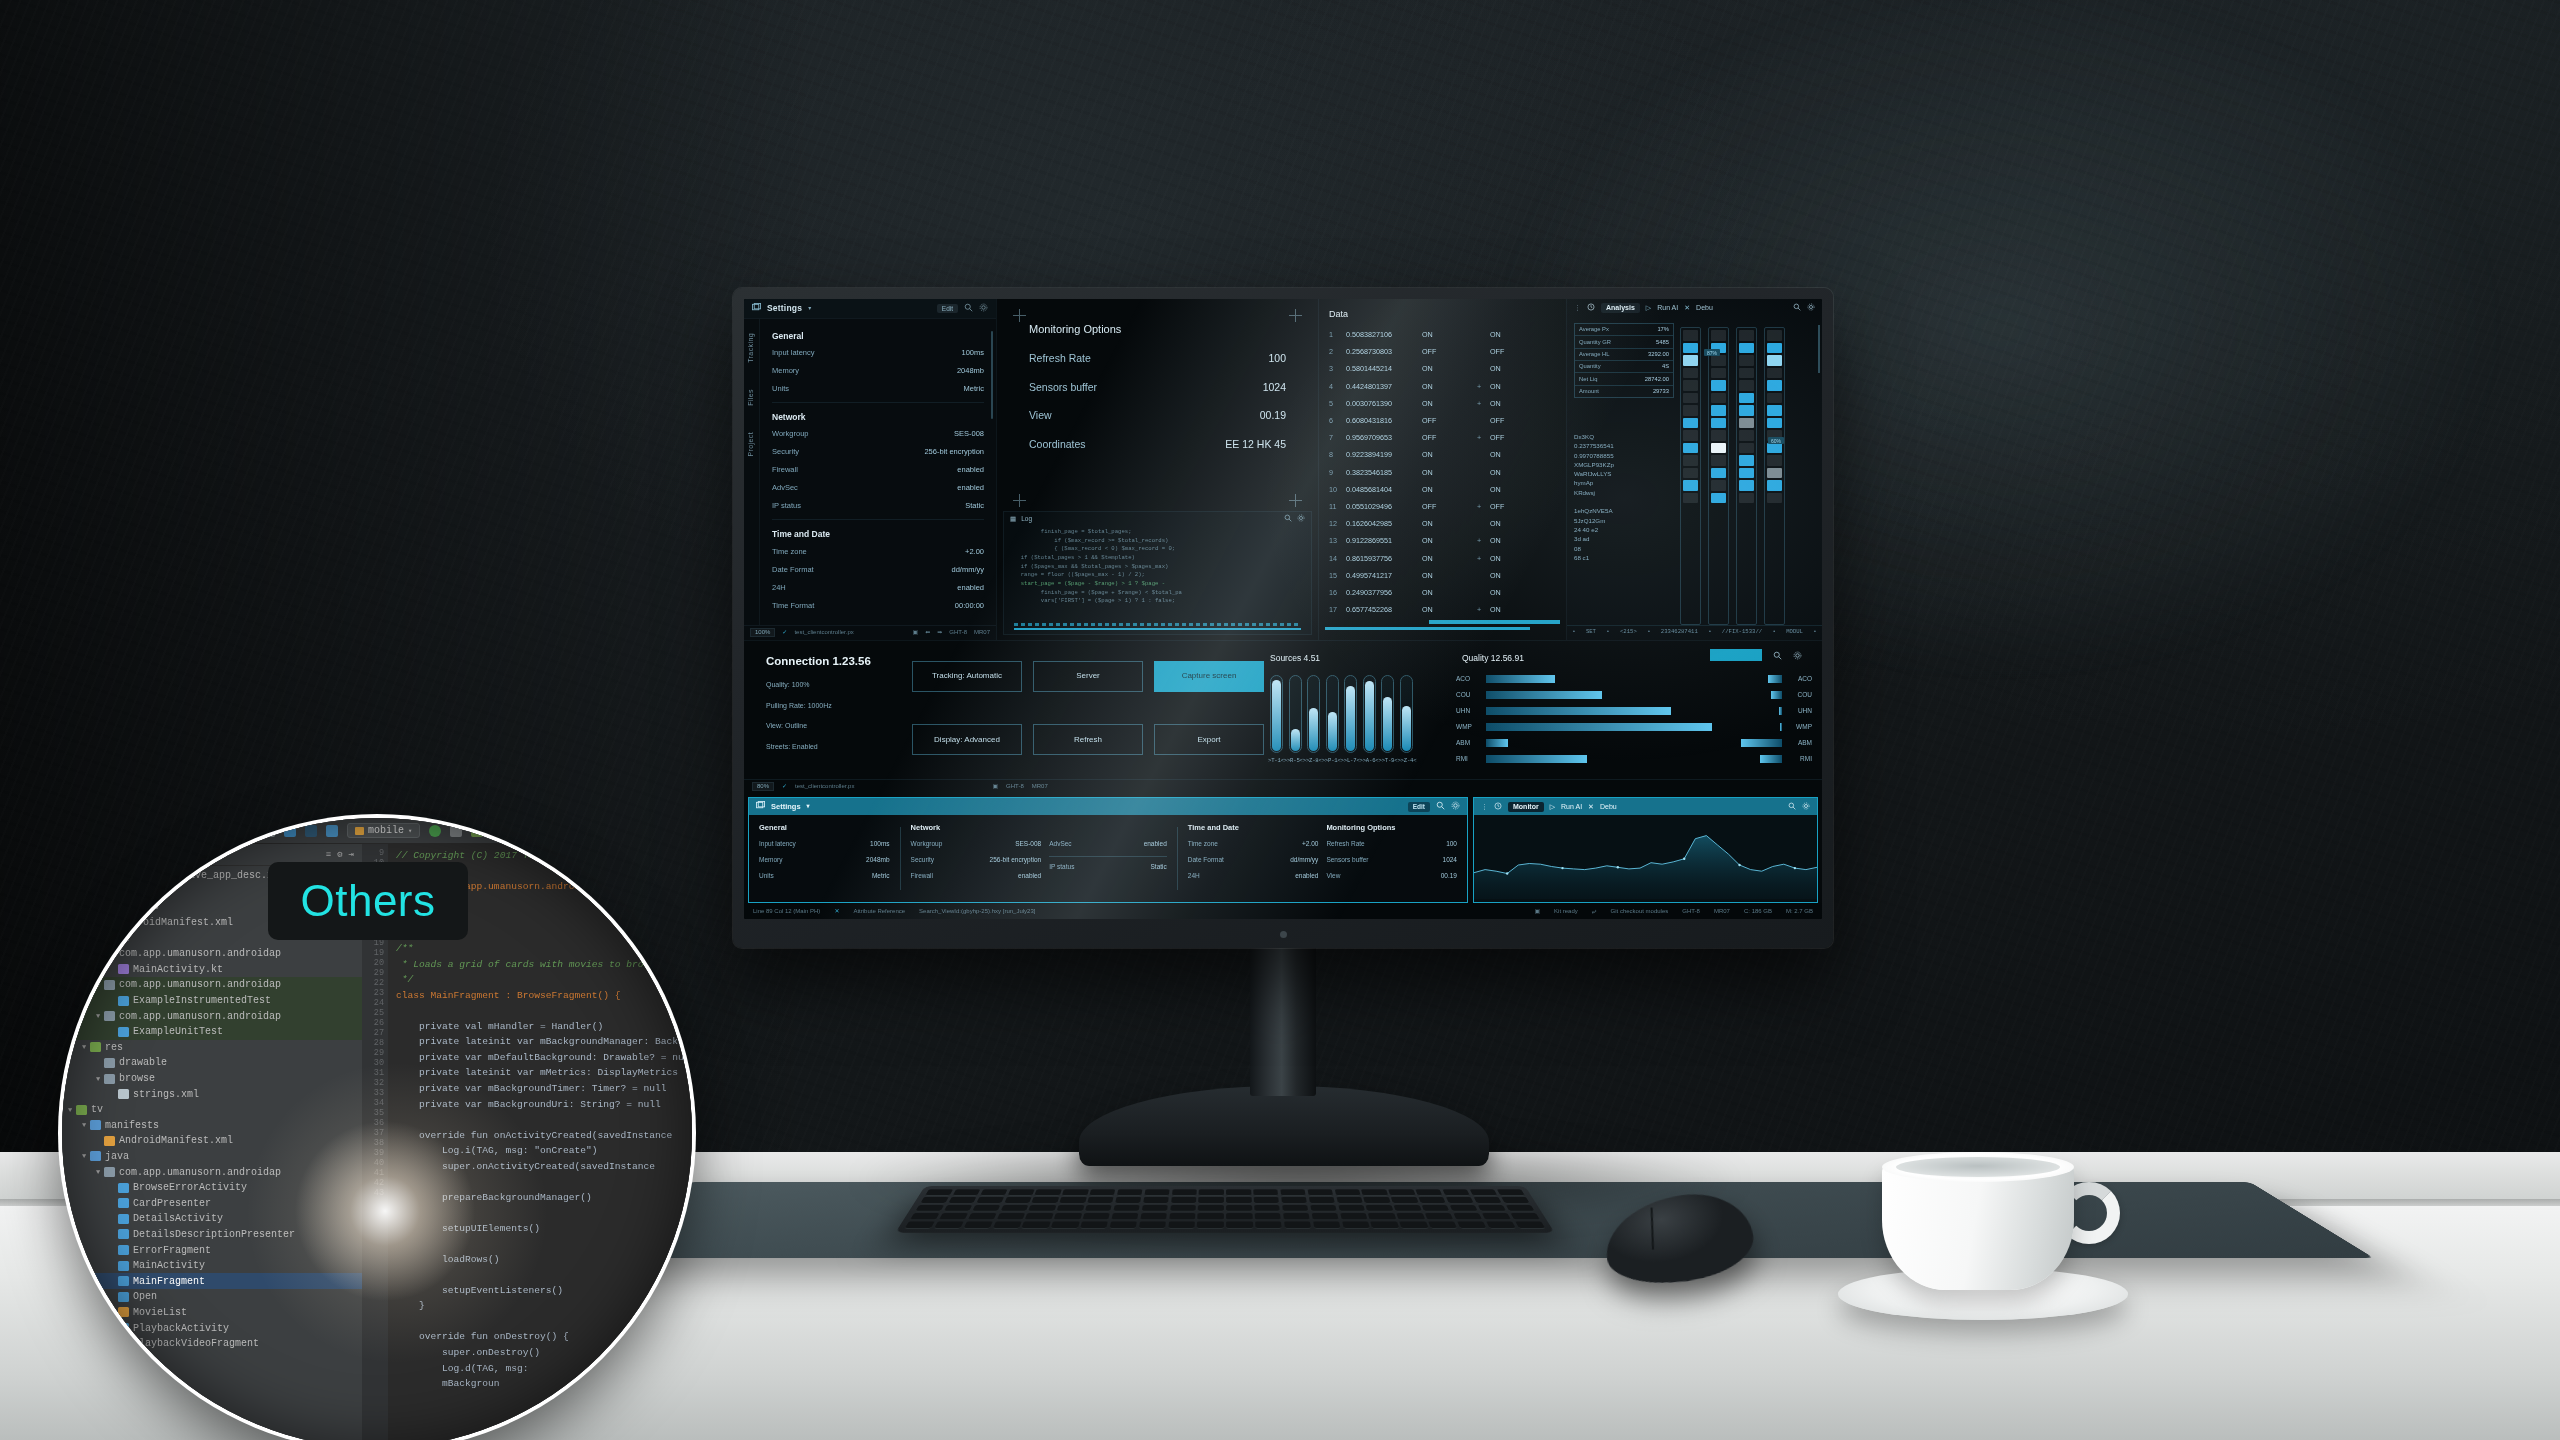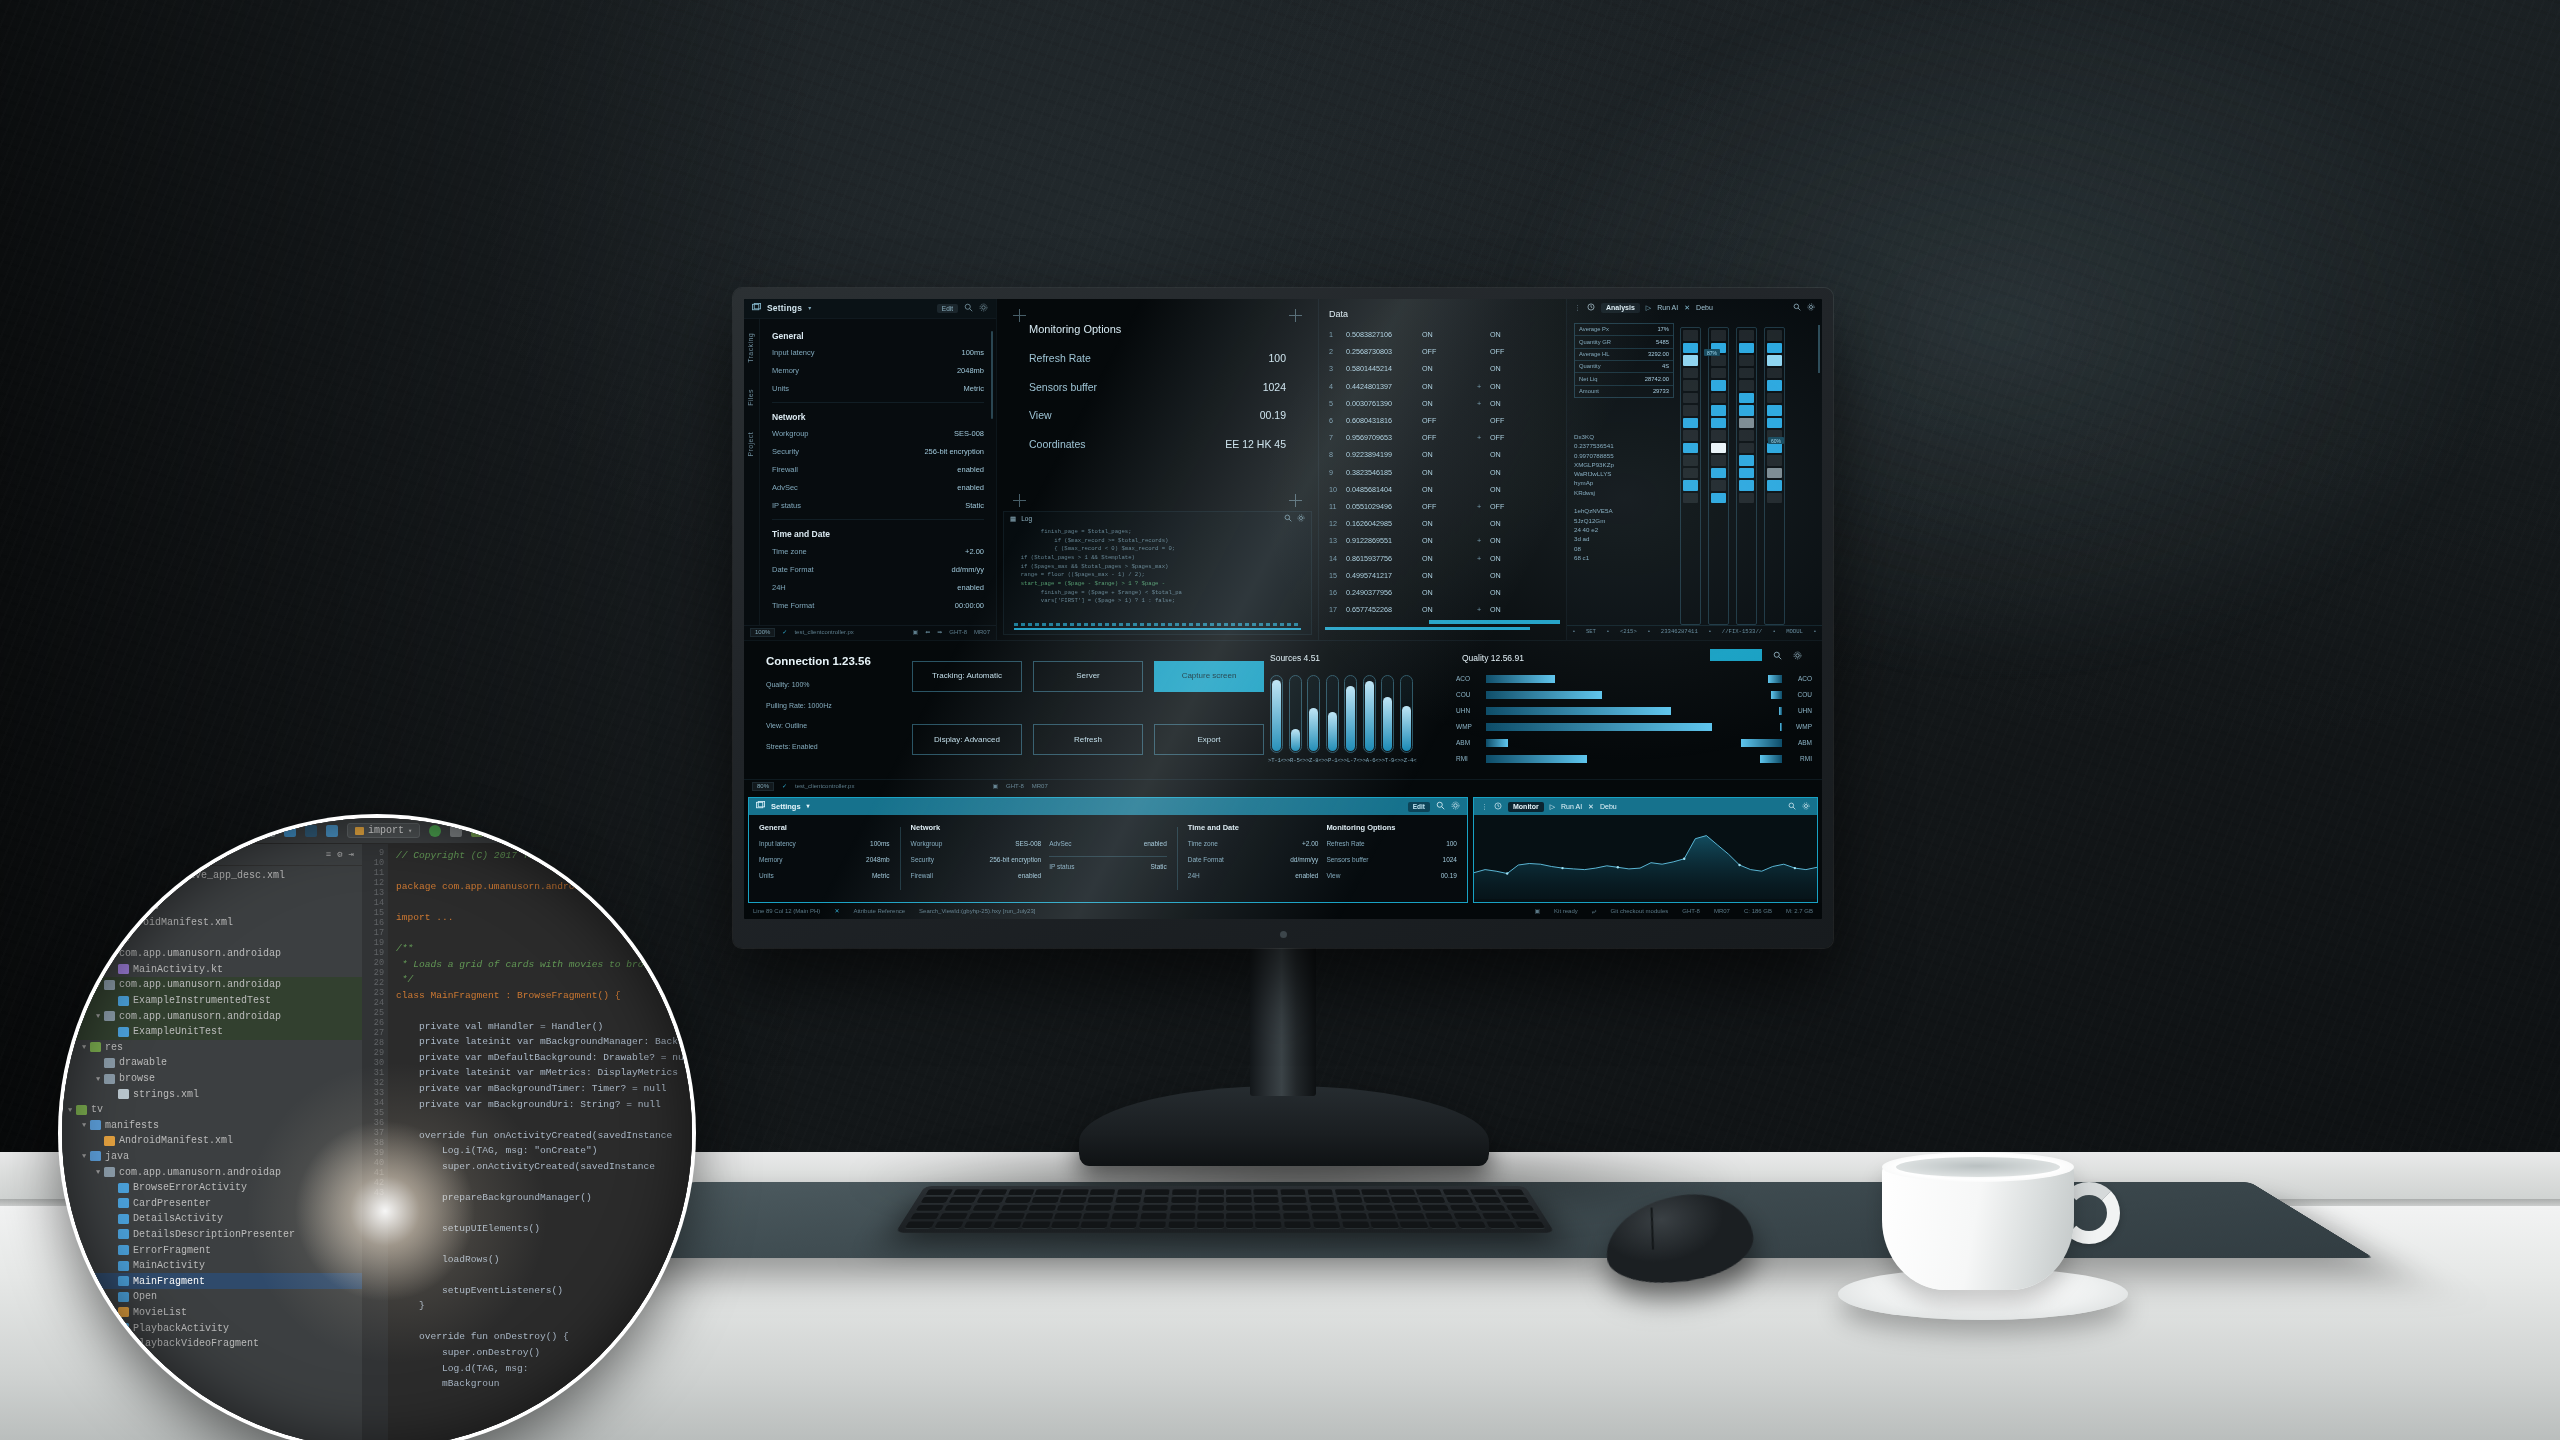--- a/index.html
+++ b/index.html
@@ -1349,21 +1349,21 @@
         <span class="tb-ic" style="background:#c466b8"></span>
         <span class="tb-ic" style="background:#6aa5d8"></span>
         <span class="tb-ic" style="background:#e0a33f"></span>
         <span class="tb-ic" style="background:#9aa3a8"></span>
         <span class="tb-ic" style="background:#9aa3a8"></span>
         <span class="tb-ic" style="background:#3f9ad8"></span>
         <span class="tb-ic" style="background:#2d5e80"></span>
         <span class="tb-ic" style="background:#4a9fd8"></span>
         <span style="background:#4c5052;border:1px solid #5e6365;border-radius:3px;padding:1px 7px;display:flex;align-items:center;gap:4px;">
           <span style="width:9px;height:8px;background:#e0a33f;border-radius:1px;"></span>
-          <span style="font-size:10px;color:#d6d6d6;">import</span>
+          <span style="font-size:10px;color:#d6d6d6;">mobile</span>
           <span style="font-size:7px;color:#bbb;">▾</span>
         </span>
         <span class="tb-ic" style="background:#4caf50;border-radius:50%;"></span>
         <span class="tb-ic" style="background:#8b8f92"></span>
         <span class="tb-ic" style="background:#7aab4e"></span>
         <span class="tb-ic" style="background:#8b8f92"></span>
         <span class="tb-ic" style="background:#5a9bd5"></span>
       </div>
 
       <div class="ide-main">
@@ -1577,13 +1577,16 @@
           <div class="code" id="code"><div class="c-com">// Copyright (C) 2017 The Android Open Source P</div><div>&nbsp;</div><div class="c-kw">package com.app.umanusorn.androidapp</div><div>&nbsp;</div><div class="c-kw">import ...</div><div>&nbsp;</div><div class="c-com">/**</div><div class="c-com"> * Loads a grid of cards with movies to browse.</div><div class="c-com"> */</div><div class="c-kw">class MainFragment : BrowseFragment() {</div><div>&nbsp;</div><div>    private val mHandler = Handler()</div><div>    private lateinit var mBackgroundManager: Backg</div><div>    private var mDefaultBackground: Drawable? = nu</div><div>    private lateinit var mMetrics: DisplayMetrics</div><div>    private var mBackgroundTimer: Timer? = null</div><div>    private var mBackgroundUri: String? = null</div><div>&nbsp;</div><div>    override fun onActivityCreated(savedInstance</div><div>        Log.i(TAG, msg: "onCreate")</div><div>        super.onActivityCreated(savedInstance</div><div>&nbsp;</div><div>        prepareBackgroundManager()</div><div>&nbsp;</div><div>        setupUIElements()</div><div>&nbsp;</div><div>        loadRows()</div><div>&nbsp;</div><div>        setupEventListeners()</div><div>    }</div><div>&nbsp;</div><div>    override fun onDestroy() {</div><div>        super.onDestroy()</div><div>        Log.d(TAG, msg:</div><div>        mBackgroun</div></div>
         </div>
       </div>
     </div>
 
     <div class="flare2"></div>
     <div class="flare"></div>
     <div class="mag-vignette"></div>
   </div>
 
+  <div class="others-badge">
+    <span>Others</span>
+  </div>
 </div>
 
 </body></html>

